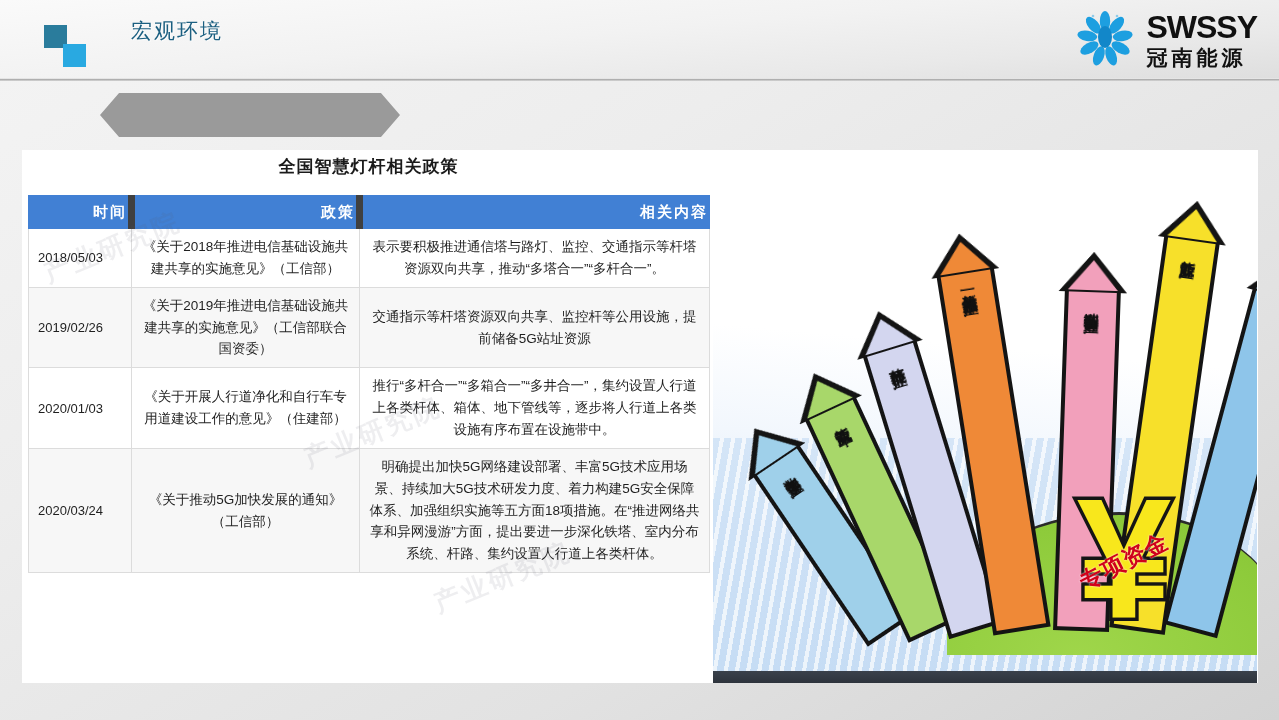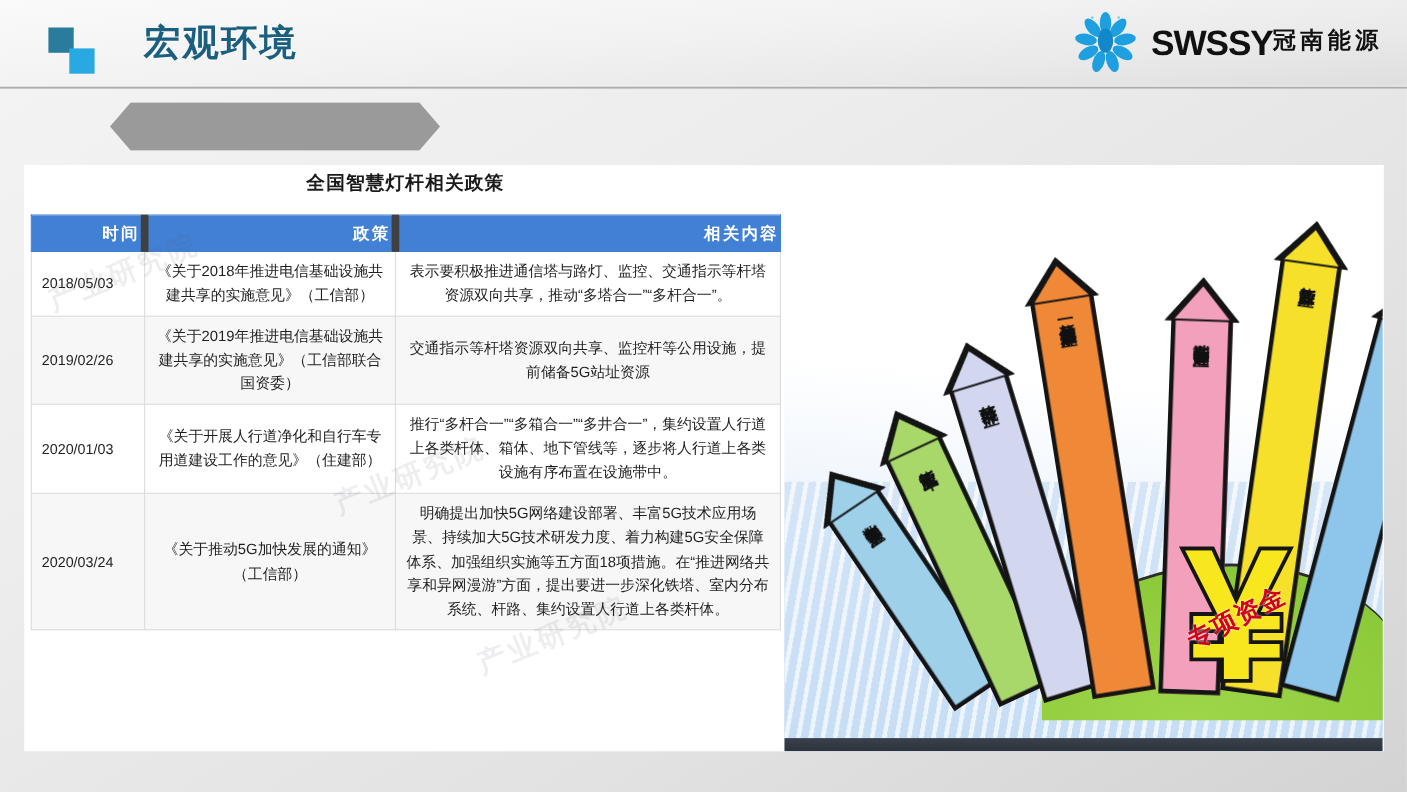--- a/index.html
+++ b/index.html
@@ -18,28 +18,28 @@
   }
   .header-rule{
     position:absolute;left:0;top:78px;width:1279px;height:3px;
     background:linear-gradient(to bottom,#ffffff 0%,#bfbfbf 40%,#9f9f9f 60%,#e8e8e8 100%);
   }
   .logo-squares{position:absolute;left:44px;top:25px;width:42px;height:42px;}
   .sq-a{position:absolute;left:0;top:0;width:23px;height:23px;background:#2a7c9c;}
   .sq-b{position:absolute;left:19px;top:19px;width:23px;height:23px;background:#29a9e1;}
   .page-title{
     position:absolute;left:131px;top:17px;
-    font-size:33px;font-weight:bold;color:#1b5f80;letter-spacing:2px;
+    font-size:21px;font-weight:normal;color:#1b5f80;letter-spacing:2px;
     text-shadow:1px 1px 1px rgba(255,255,255,.7);
   }
 
   
   .brand{position:absolute;right:22px;top:8px;height:62px;display:flex;align-items:center;gap:10px;}
   .brand-mark{width:62px;height:62px;position:relative;}
-  .brand-text{display:flex;flex-direction:row;align-items:flex-start;line-height:1;}
+  .brand-text{display:flex;flex-direction:column;align-items:flex-start;line-height:1;}
   .brand-name{font-size:32px;font-weight:bold;color:#111;letter-spacing:-1px;}
   .brand-sub{font-size:21px;font-weight:bold;color:#111;letter-spacing:4px;margin-top:4px;}
 
   
   .chev{
     position:absolute;left:100px;top:93px;width:300px;height:44px;
     background:linear-gradient(to bottom,#fdfdfd 0%,#f2f2f2 48%,#e4e4e4 52%,#f7f7f7 100%);
     -webkit-clip-path:polygon(0 50%,19px 0,281px 0,300px 50%,281px 100%,19px 100%);
     clip-path:polygon(0 50%,19px 0,281px 0,300px 50%,281px 100%,19px 100%);
     display:flex;align-items:center;justify-content:center;

